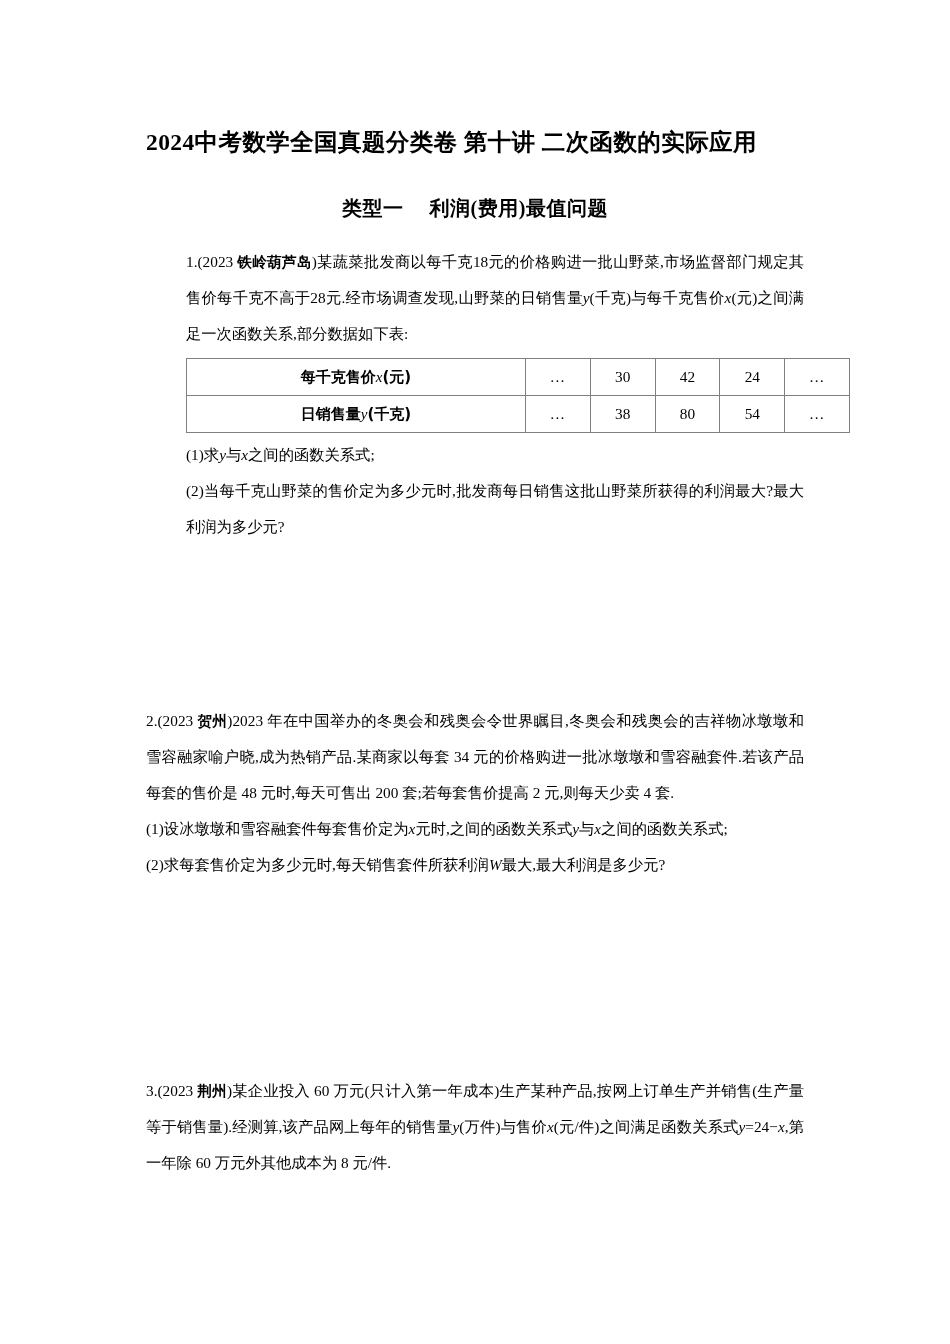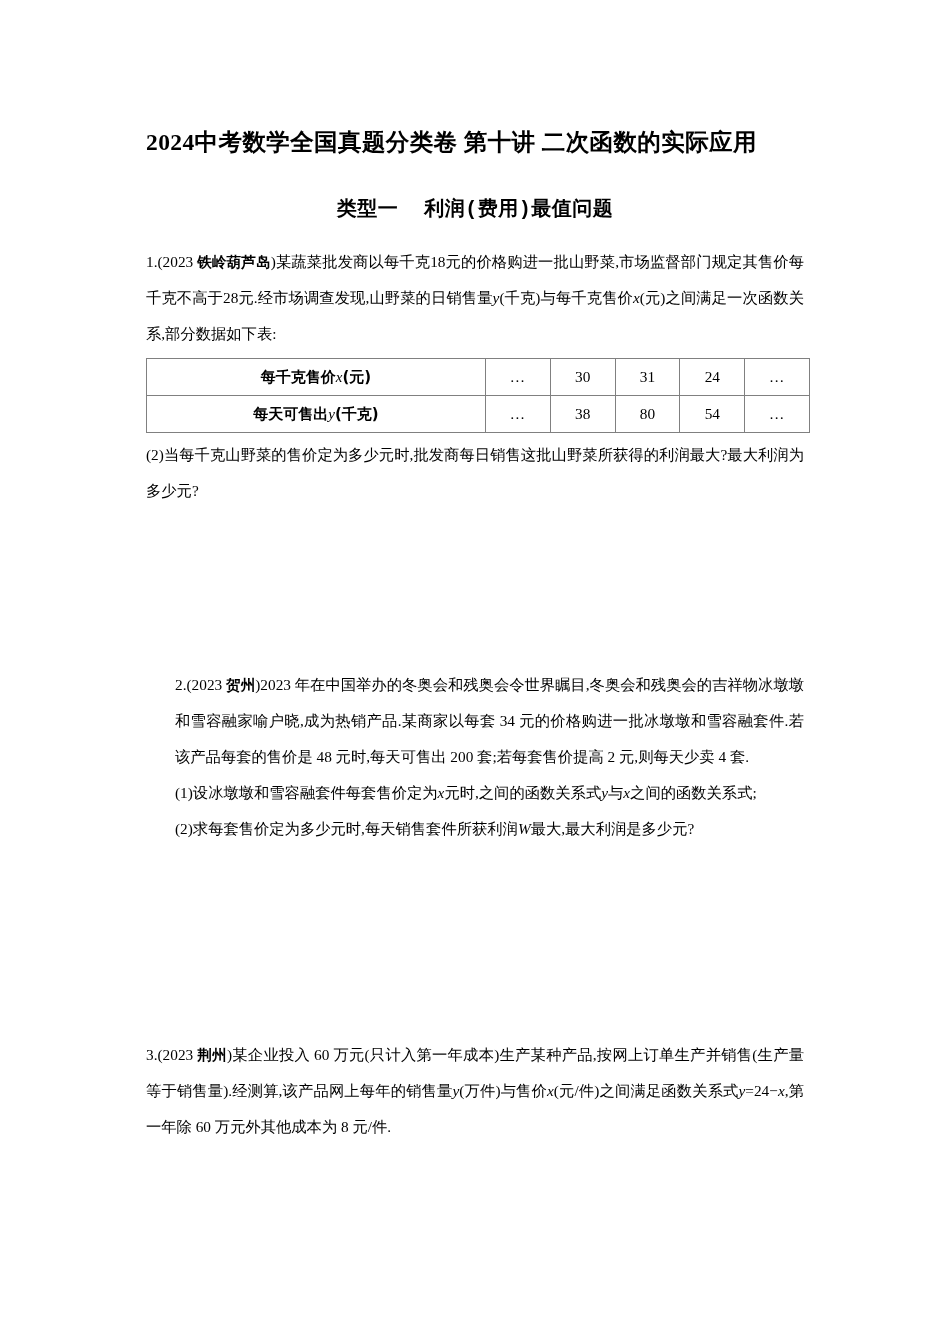--- a/index.html
+++ b/index.html
@@ -28,38 +28,38 @@
     font-size: 23.5px;
     font-weight: bold;
     letter-spacing: 0.4px;
     padding-top: 126px;
     line-height: 1.4;
     white-space: nowrap;
   }
 
   
   .section-heading {
-    font-family: Liberation Mono, monospace;
+    font-family: Liberation Serif, serif;
     font-size: 20px;
     font-weight: bold;
     text-align: center;
     margin-top: 36px;
     letter-spacing: 0.5px;
   }
   .section-heading .sec-label { margin-right: 26px; }
 
   
   .problem {
     font-size: 15.3px;
     line-height: 36px;
     text-align: justify;
     text-justify: inter-ideograph;
   }
-  #problem-1 { margin-top: 22px; }
-  #problem-2 { margin-top: 158px; margin-left: 29px; }
+  #problem-1 { margin-top: 22px; margin-left: 40px; }
+  #problem-2 { margin-top: 158px; }
   #problem-3 { margin-top: 190px; }
 
   .stem { margin: 0; }
   .sub-q { margin: 0; }
 
   .prov {
     font-family: "DejaVu Sans", "Liberation Sans", sans-serif;
     font-weight: bold;
     font-size: 14.6px;
   }
@@ -121,36 +121,37 @@
   <div class="problem" id="problem-1">
     <p class="stem"><span class="num">1.</span><span class="num">(2023 </span><span class="prov">铁岭葫芦岛</span><span>)</span><span>某蔬菜批发商以每千克</span><span class="num">18</span><span>元的价格购进一批山野菜,市场监督部门规定其售价每千克不高于</span><span class="num">28</span><span>元.经市场调查发现,山野菜的日销售量</span><span class="mi">y</span><span>(千克)与每千克售价</span><span class="mi">x</span><span>(元)之间满足一次函数关系,部分数据如下表:</span></p>
 
     <div class="data-table-wrap">
       <table class="data-table">
         <tbody>
           <tr>
             <td class="rowhead"><span>每千克售价</span><span class="mi">x</span><span class="unit">(元)</span></td>
             <td class="c ell">…</td>
             <td class="c">30</td>
-            <td class="c">31</td>
+            <td class="c">42</td>
             <td class="c">24</td>
             <td class="c ell">…</td>
           </tr>
           <tr>
-            <td class="rowhead"><span>每天可售出</span><span class="mi">y</span><span class="unit">(千克)</span></td>
+            <td class="rowhead"><span>日销售量</span><span class="mi">y</span><span class="unit">(千克)</span></td>
             <td class="c ell">…</td>
             <td class="c">38</td>
             <td class="c">80</td>
             <td class="c">54</td>
             <td class="c ell">…</td>
           </tr>
         </tbody>
       </table>
     </div>
 
+    <p class="sub-q"><span>(1)求</span><span class="mi">y</span><span>与</span><span class="mi">x</span><span>之间的函数关系式;</span></p>
     <p class="sub-q">(2)当每千克山野菜的售价定为多少元时,批发商每日销售这批山野菜所获得的利润最大?最大利润为多少元?</p>
   </div>
 
   <div class="problem" id="problem-2">
     <p class="stem"><span class="num">2.</span><span class="num">(2023 </span><span class="prov">贺州</span><span>)</span><span>2023 年在中国举办的冬奥会和残奥会令世界瞩目,冬奥会和残奥会的吉祥物冰墩墩和雪容融家喻户晓,成为热销产品.某商家以每套 34 元的价格购进一批冰墩墩和雪容融套件.若该产品每套的售价是 48 元时,每天可售出 200 套;若每套售价提高 2 元,则每天少卖 4 套.</span></p>
     <p class="sub-q"><span>(1)设冰墩墩和雪容融套件每套售价定为</span><span class="mi">x</span><span>元时,之间的函数关系式</span><span class="mi">y</span><span>与</span><span class="mi">x</span><span>之间的函数关系式;</span></p>
     <p class="sub-q"><span>(2)求每套售价定为多少元时,每天销售套件所获利润</span><span class="mi">W</span><span>最大,最大利润是多少元?</span></p>
   </div>
 
   <div class="problem" id="problem-3">

